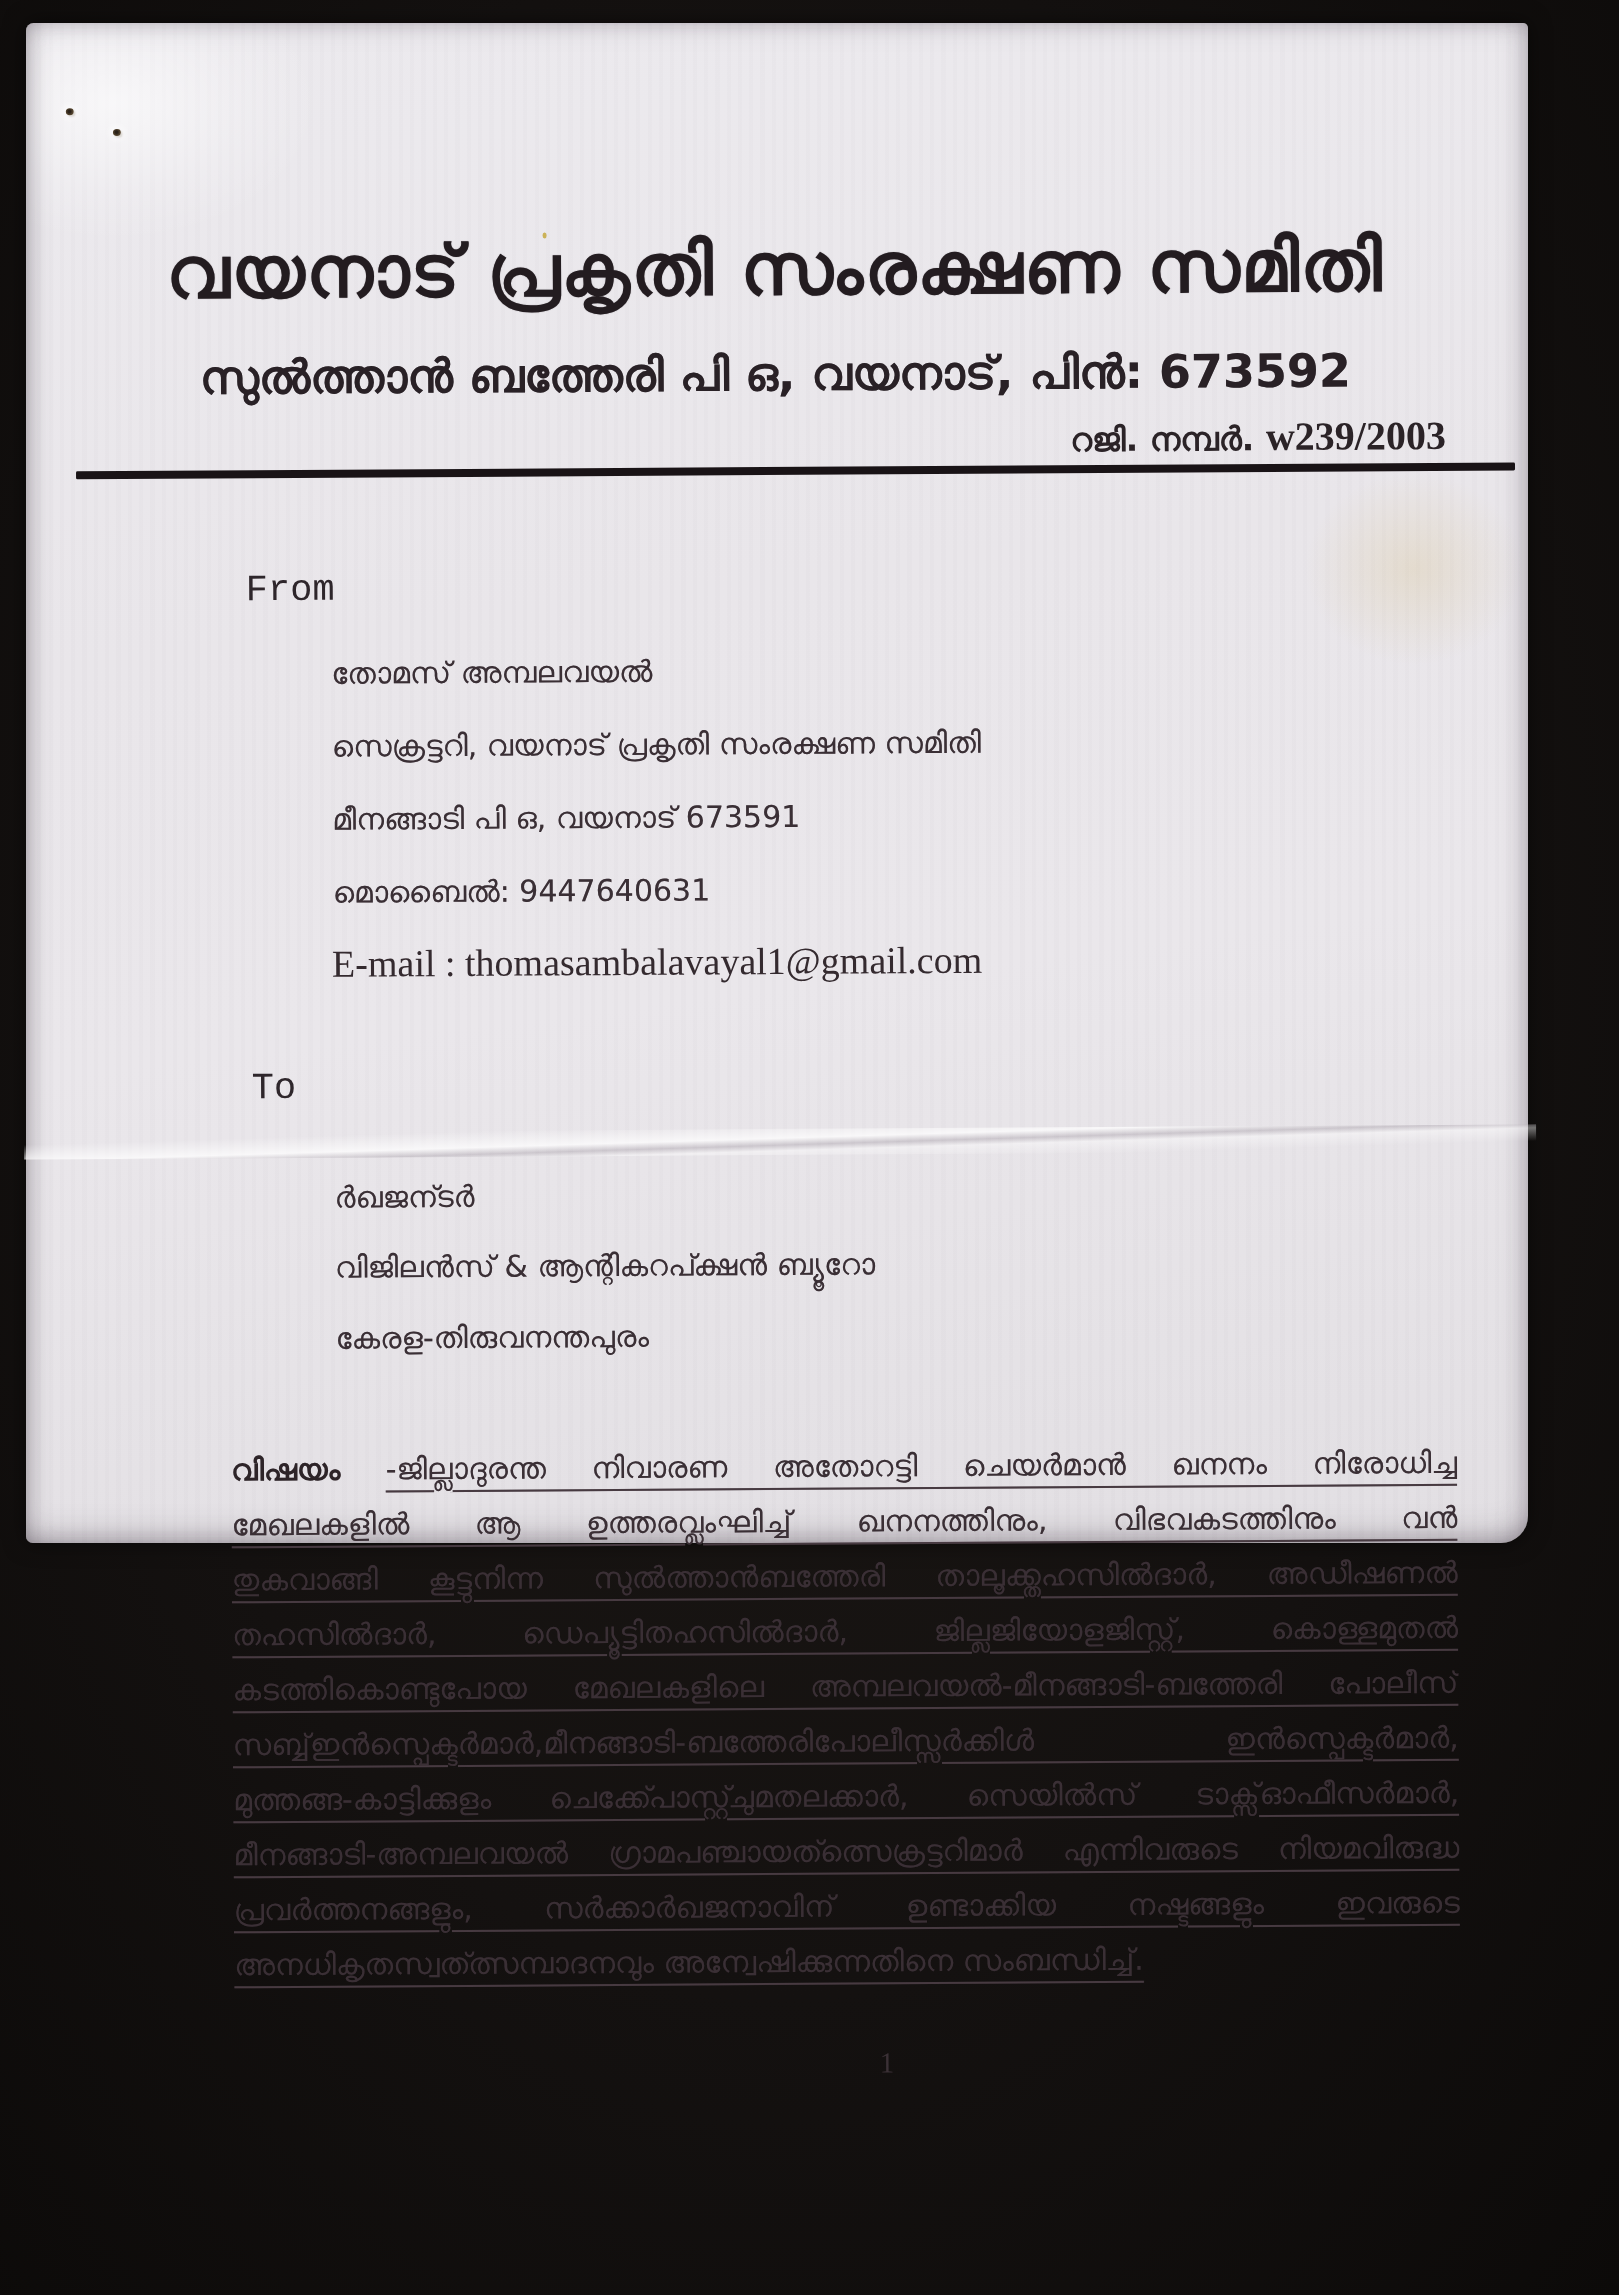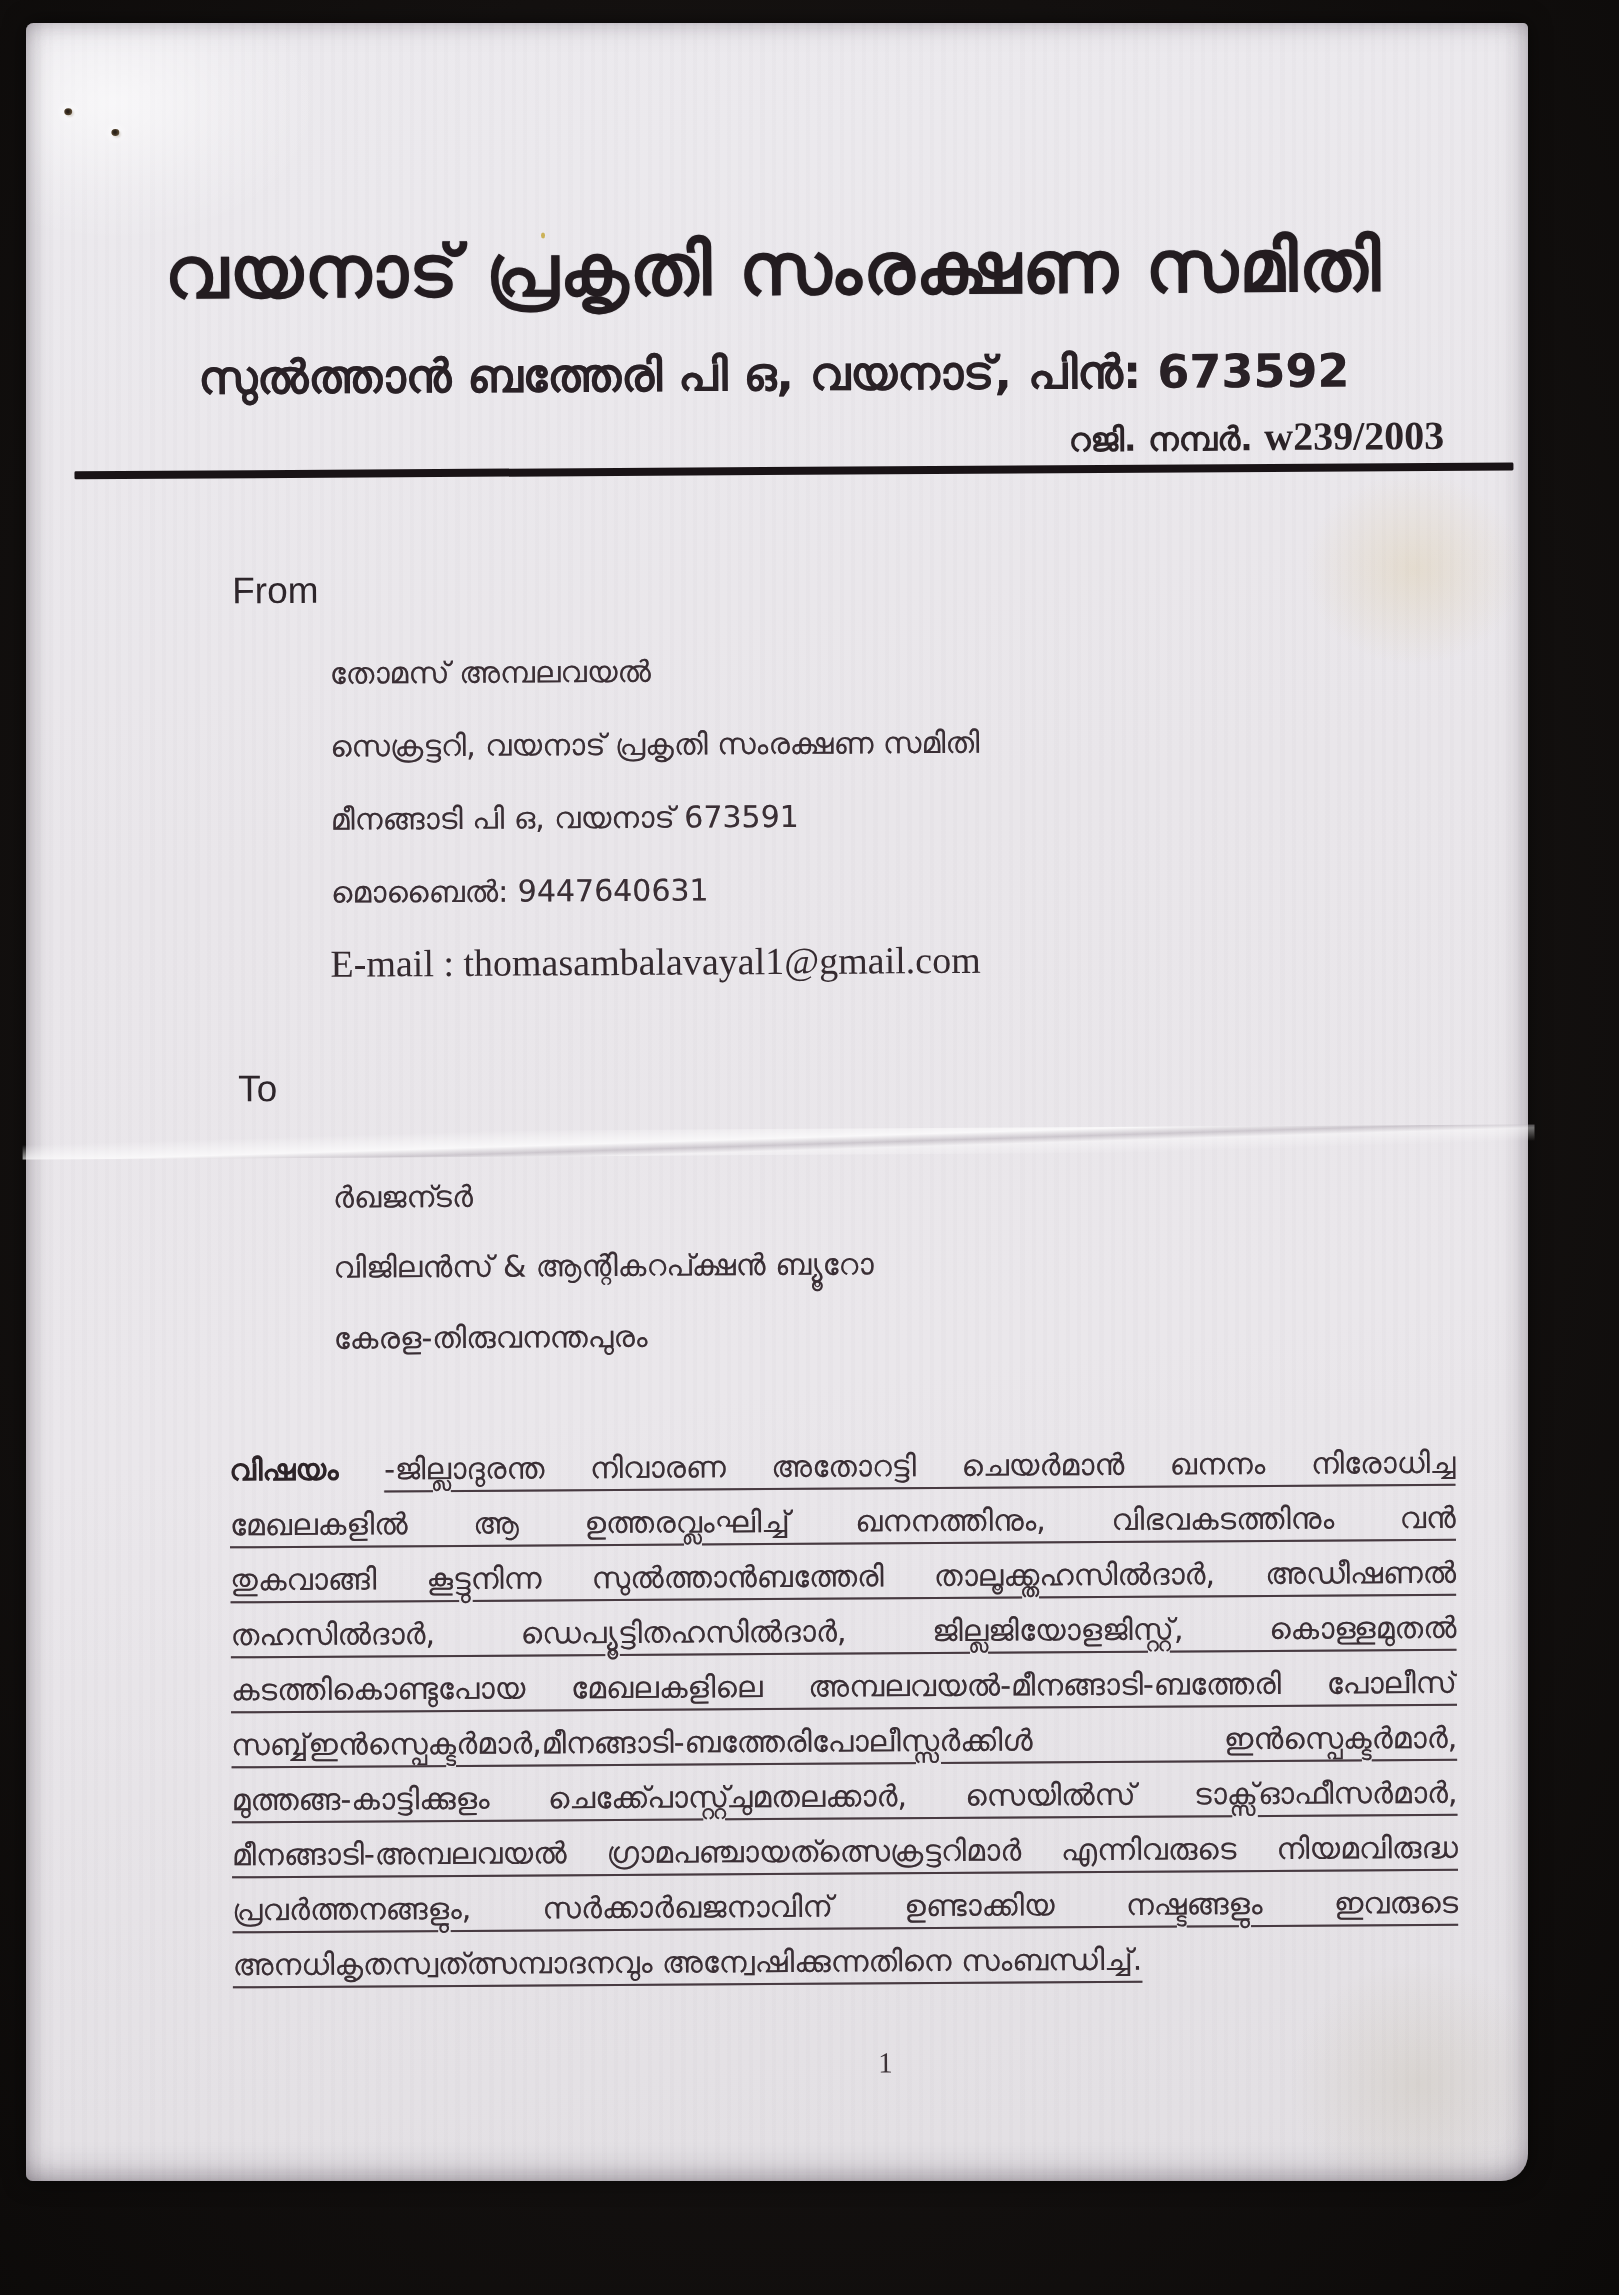--- a/index.html
+++ b/index.html
@@ -10,21 +10,21 @@
     overflow: hidden;
     background: radial-gradient(ellipse at 48% 42%, #1b1714 0%, #141110 55%, #0c0a09 100%);
     font-family: "DejaVu Sans", sans-serif;
   }
   
   .paper {
     position: absolute;
     left: 26px;
     top: 22.6px;
     width: 1502px;
-    height: 2158px;
+    height: 1520px;
     border-radius: 7.5px 4.7px 27px 6.6px;
     background:
       radial-gradient(ellipse 292px 198px at 89px 80px, rgba(255,255,255,0.65) 0%, rgba(255,255,255,0.18) 45%, rgba(255,255,255,0) 70%),
       radial-gradient(ellipse 160px 141px at 1388px 546px, rgba(205,175,95,0.20) 0%, rgba(205,175,95,0) 68%),
       radial-gradient(ellipse 202px 193px at 1393px 2061px, rgba(162,150,108,0.17) 0%, rgba(162,150,108,0) 64%),
       repeating-linear-gradient(90deg, rgba(90,80,95,0.018) 0px, rgba(90,80,95,0.018) 4.2px, rgba(255,255,255,0) 4.2px, rgba(255,255,255,0) 11.3px),
       linear-gradient(173deg, #eceaee 0%, #e9e6ea 38%, #eae7eb 62%, #e2dfe3 100%);
     box-shadow:
       inset 13px 0 26px -13px rgba(70,60,72,0.38),
       inset -14px 0 28px -14px rgba(70,60,72,0.34),
@@ -119,24 +119,25 @@
     left: 51px;
     right: 12.2px;
     top: 444px;
     height: 8px;
     border-radius: 1.4px;
     background: #191316;
   }
   
   .latin-label {
     position: absolute;
-    font-family: Liberation Sans, sans-serif;
+    font-family: Liberation Mono, monospace;
     font-size: 37px;
     line-height: 45px;
     color: #2e262b;
+    margin-left: 12px;
   }
   .from-label { left: 208px; top: 542px; }
   .to-label   { left: 211px; top: 1040px; }
   .ml-line {
     position: absolute;
     left: 305px;
     font-size: 30px;
     line-height: 43px;
     color: #3a2f35;
     text-shadow: 0 0 0.5px rgba(58,47,53,0.45);

